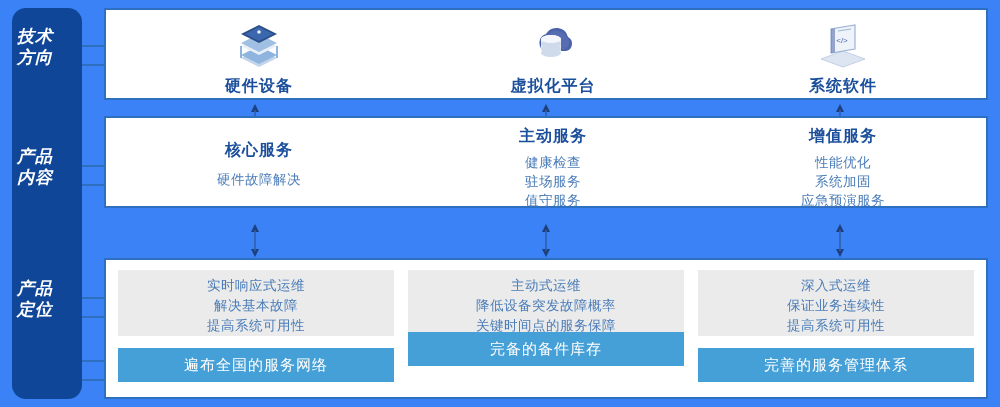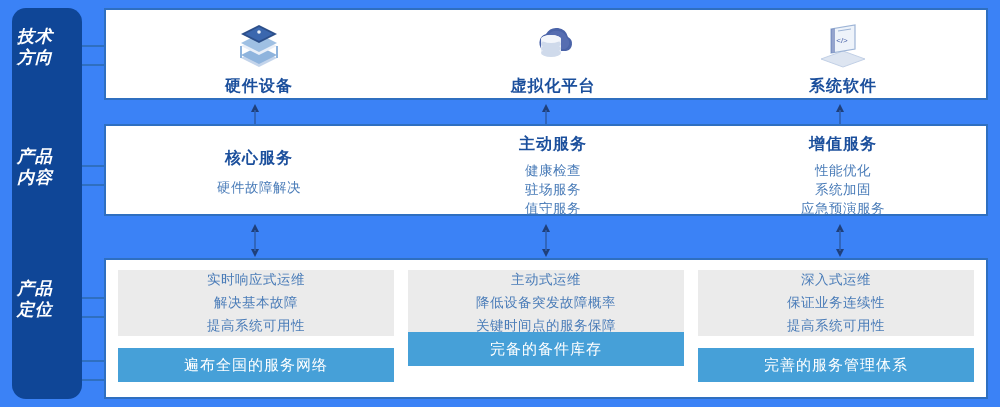--- a/index.html
+++ b/index.html
@@ -53,21 +53,21 @@
   .content-title{
     color:#1b4f9c;font-weight:bold;font-size:16px;letter-spacing:1px;
   }
   .content-item{
     color:#4a7cb8;font-size:13.5px;line-height:19px;letter-spacing:.5px;
   }
 
   
   .gray-card{
     position:absolute;background:#ebebeb;
-    display:flex;flex-direction:column;align-items:center;justify-content:space-between;
+    display:flex;flex-direction:column;align-items:center;justify-content:flex-end;
   }
   .gray-line{color:#4a7cb8;font-size:13.5px;line-height:20px;letter-spacing:.5px;}
 
   
   .blue-bar{
     position:absolute;background:#46a0d8;
     display:flex;align-items:center;justify-content:center;
     color:#ffffff;font-size:15px;letter-spacing:1px;
   }
 
@@ -180,21 +180,21 @@
         <line x1="8" y1="6" x2="8" y2="24" stroke="#2f5fae" stroke-width="1.6"></line>
       </svg>
   </div>
   <div class="arrow" style="left:832px;top:104px;">
     <svg width="16" height="24" viewBox="0 0 16 24">
         <polygon points="8,0 12,8 4,8" fill="#1f3f7a"></polygon>
         <line x1="8" y1="6" x2="8" y2="24" stroke="#2f5fae" stroke-width="1.6"></line>
       </svg>
   </div>
 
-  <div class="panel" style="left:104px;top:124px;width:884px;height:92px;">
+  <div class="panel" style="left:104px;top:116px;width:884px;height:92px;">
 
     <div class="content-col" style="left:6px;width:294px;padding-top:22px;">
       <div class="content-title">核心服务</div>
       <div class="content-item" style="margin-top:9px;">硬件故障解决</div>
     </div>
 
     <div class="content-col" style="left:300px;width:294px;padding-top:8px;">
       <div class="content-title">主动服务</div>
       <div class="content-item" style="margin-top:6px;">健康检查</div>
       <div class="content-item">驻场服务</div>

